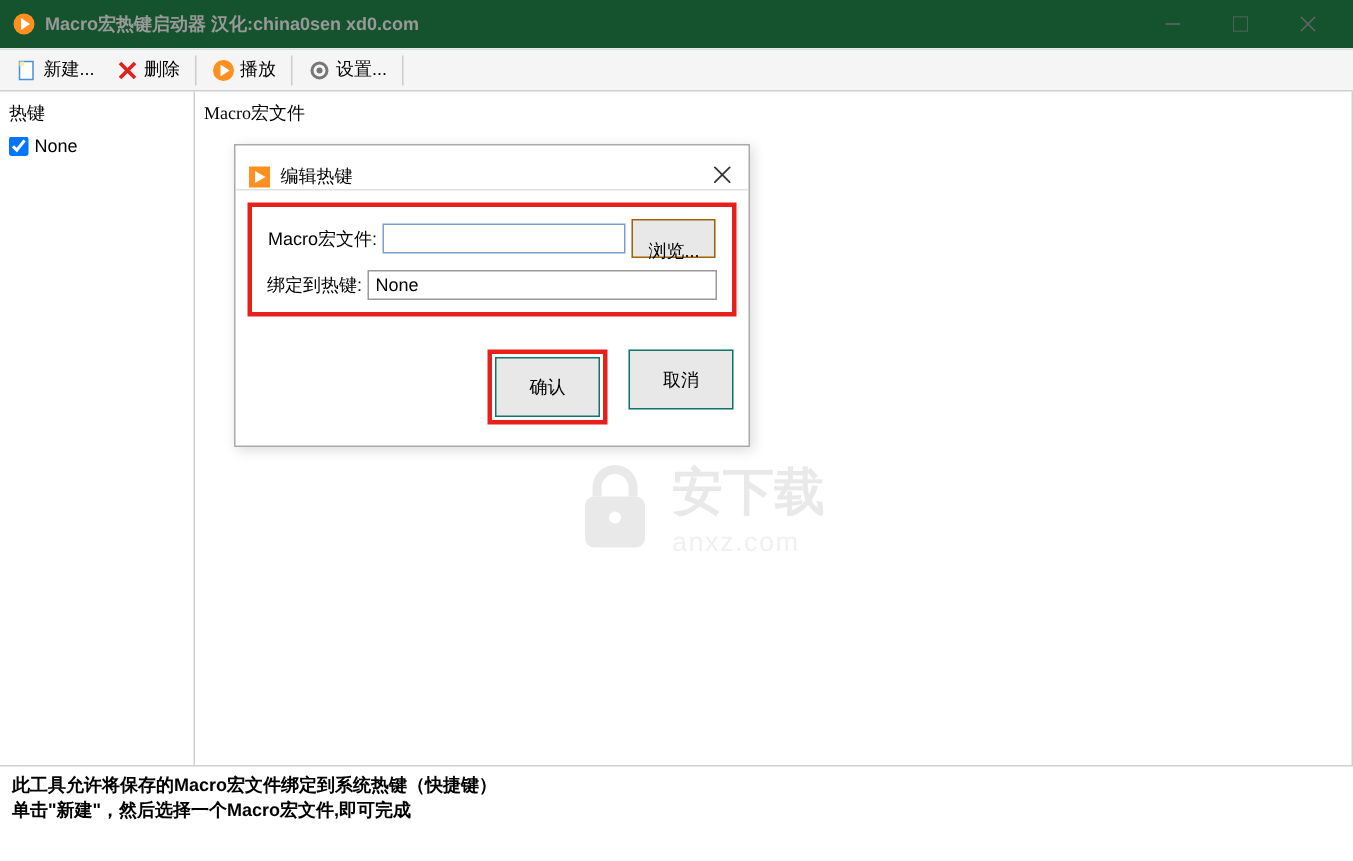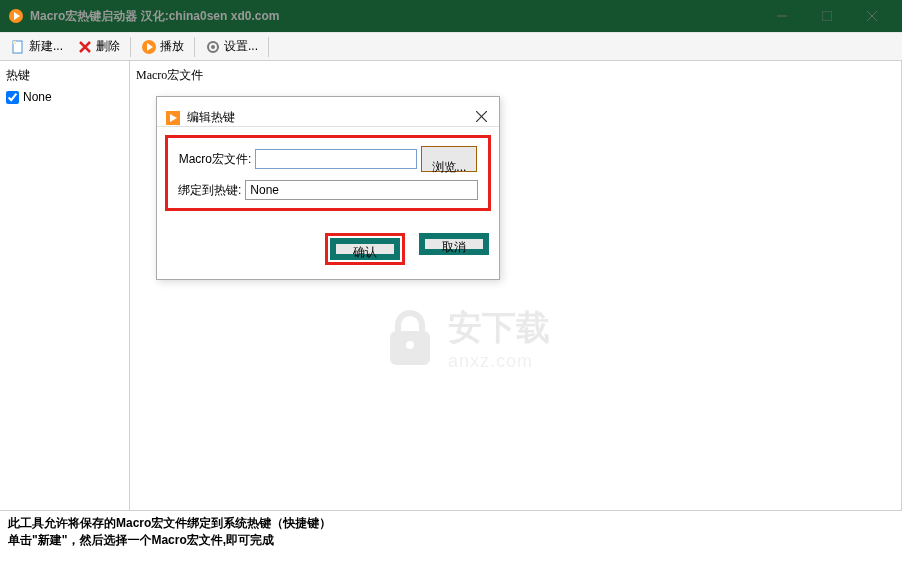--- a/index.html
+++ b/index.html
@@ -33,21 +33,21 @@
 .red-box { border: 3px solid #e8201b; padding: 8px 10px; }
 .form-row { display: flex; align-items: center; margin-bottom: 8px; gap: 4px; justify-content: center; }
 .form-row:last-child { margin-bottom: 0; }
 .form-label { font-size: 12px; white-space: nowrap; }
 .text-input { border: 1px solid #7a9fcd; height: 20px; padding: 0 4px; font-size: 12px; }
 .text-input.blue { width: 162px; }
 .text-input.full { flex: 1; border: 1px solid #999; }
 .browse-btn { height: 22px; padding: 12px 10px; background: #e8e8e8; border: 1px solid #a16207; font-size: 12px; cursor: pointer; }
 
 .dialog-footer { display: flex; justify-content: flex-end; padding: 14px 10px 14px; gap: 14px; }
-.dlg-btn { height: 22px; width: 70px; background: #e8e8e8; border: 6px solid #0f766e; font-size: 12px; cursor: pointer; }
+.dlg-btn { height: 40px; width: 70px; background: #e8e8e8; border: 1px solid #0f766e; font-size: 12px; cursor: pointer; }
 .confirm-wrap { border: 3px solid #e8201b; padding: 2px; display: inline-block; }
 
 .footer-text { padding: 4px 8px; font-size: 12px; line-height: 1.4; font-weight: bold; }
 
 .watermark { position: absolute; left: 380px; top: 244px; opacity: 0.12; pointer-events: none; display: flex; align-items: center; gap: 8px; }
 .watermark-text { font-size: 34px; color: #555; font-weight: bold; }
 .watermark-sub { font-size: 18px; color: #888; letter-spacing: 1px; display: block; }
 </style>
 </head>
 <body>

